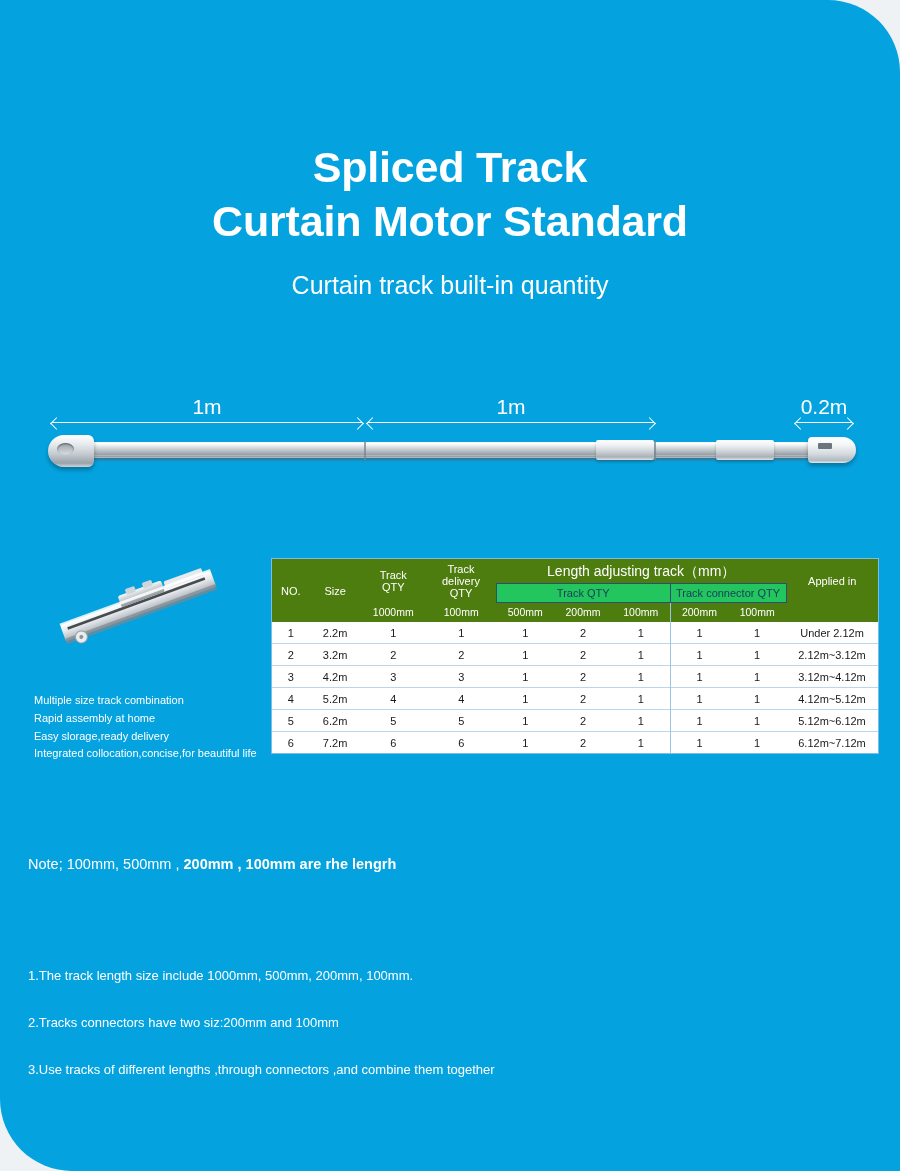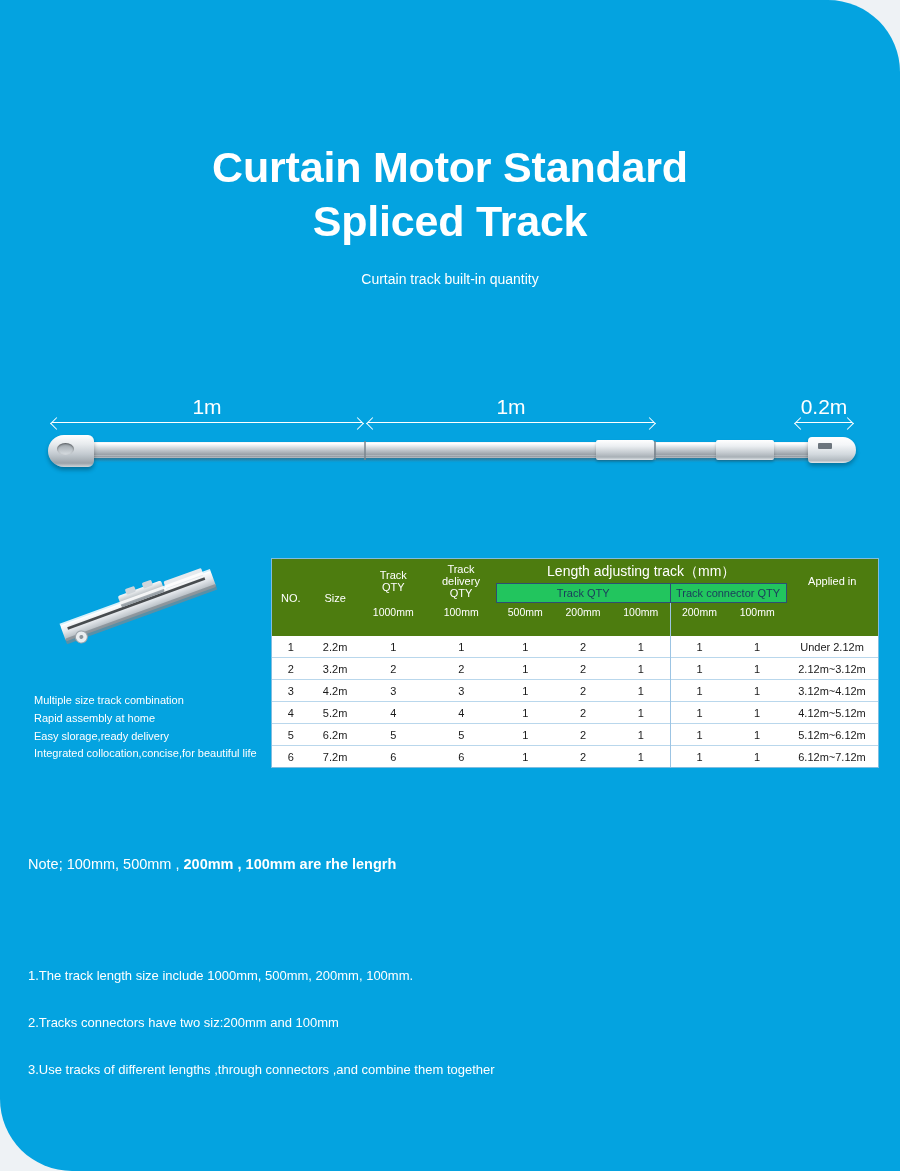--- a/index.html
+++ b/index.html
@@ -20,21 +20,21 @@
   
   .title{
     position:absolute;left:0;top:140px;width:900px;
     text-align:center;color:#ffffff;
     font-size:43px;line-height:54px;font-weight:bold;
     letter-spacing:-0.2px;
   }
   .subtitle{
     position:absolute;left:0;top:271px;width:900px;
     text-align:center;color:#ffffff;
-    font-size:14px;font-weight:normal;
+    font-size:25px;font-weight:normal;
   }
 
   
   .dimbar{position:absolute;left:52px;top:396px;width:800px;height:38px;}
   .dimseg{position:absolute;top:0;height:38px;}
   .dimlabel{
     position:absolute;left:0;top:-2px;width:100%;
     text-align:center;color:#ffffff;font-size:21px;line-height:26px;
     white-space:nowrap;
   }
@@ -126,21 +126,21 @@
     background:#4d7c0f;color:#ffffff;font-weight:normal;
     padding:0;text-align:center;vertical-align:middle;
   }
   thead th.plain{border:none;}
   th.boxed{
     background:#22c55e;color:#1b3c5c;
     border:1px solid #2d4f72;
     font-size:11px;padding:3px 0;
   }
   th.grp{font-size:14px;padding:4px 0 2px;}
-  th.unit{font-size:10.5px;padding:3px 0 18px;color:#ffffff;}
+  th.unit{font-size:10.5px;padding:3px 0 4px;color:#ffffff;}
   th.vsplit{border-left:1px solid #9cc4e3;}
   tbody td{
     text-align:center;color:#1a1a1a;font-size:11px;
     padding:4.5px 0;border-top:1px solid #b9d7ec;
     background:#ffffff;
   }
   tbody tr:first-child td{border-top:none;}
   td.vsplit{border-left:1px solid #9cc4e3;}
 
   
@@ -153,22 +153,22 @@
   .points div{
     color:#ffffff;font-size:13px;line-height:35px;white-space:nowrap;margin-top:12px;
   }
 </style>
 </head>
 <body>
 
 <div class="card">
 
   <div class="title">
+    <div>Spliced Track</div>
     <div>Curtain Motor Standard</div>
-    <div>Spliced Track</div>
   </div>
   <div class="subtitle">Curtain track built-in quantity</div>
 
   <div class="dimbar">
     <div class="dimseg" style="left:0px;width:310px;">
       <div class="dimlabel">1m</div>
       <div class="dimline"></div>
       <div class="arrowL"></div>
       <div class="arrowR"></div>
     </div>

